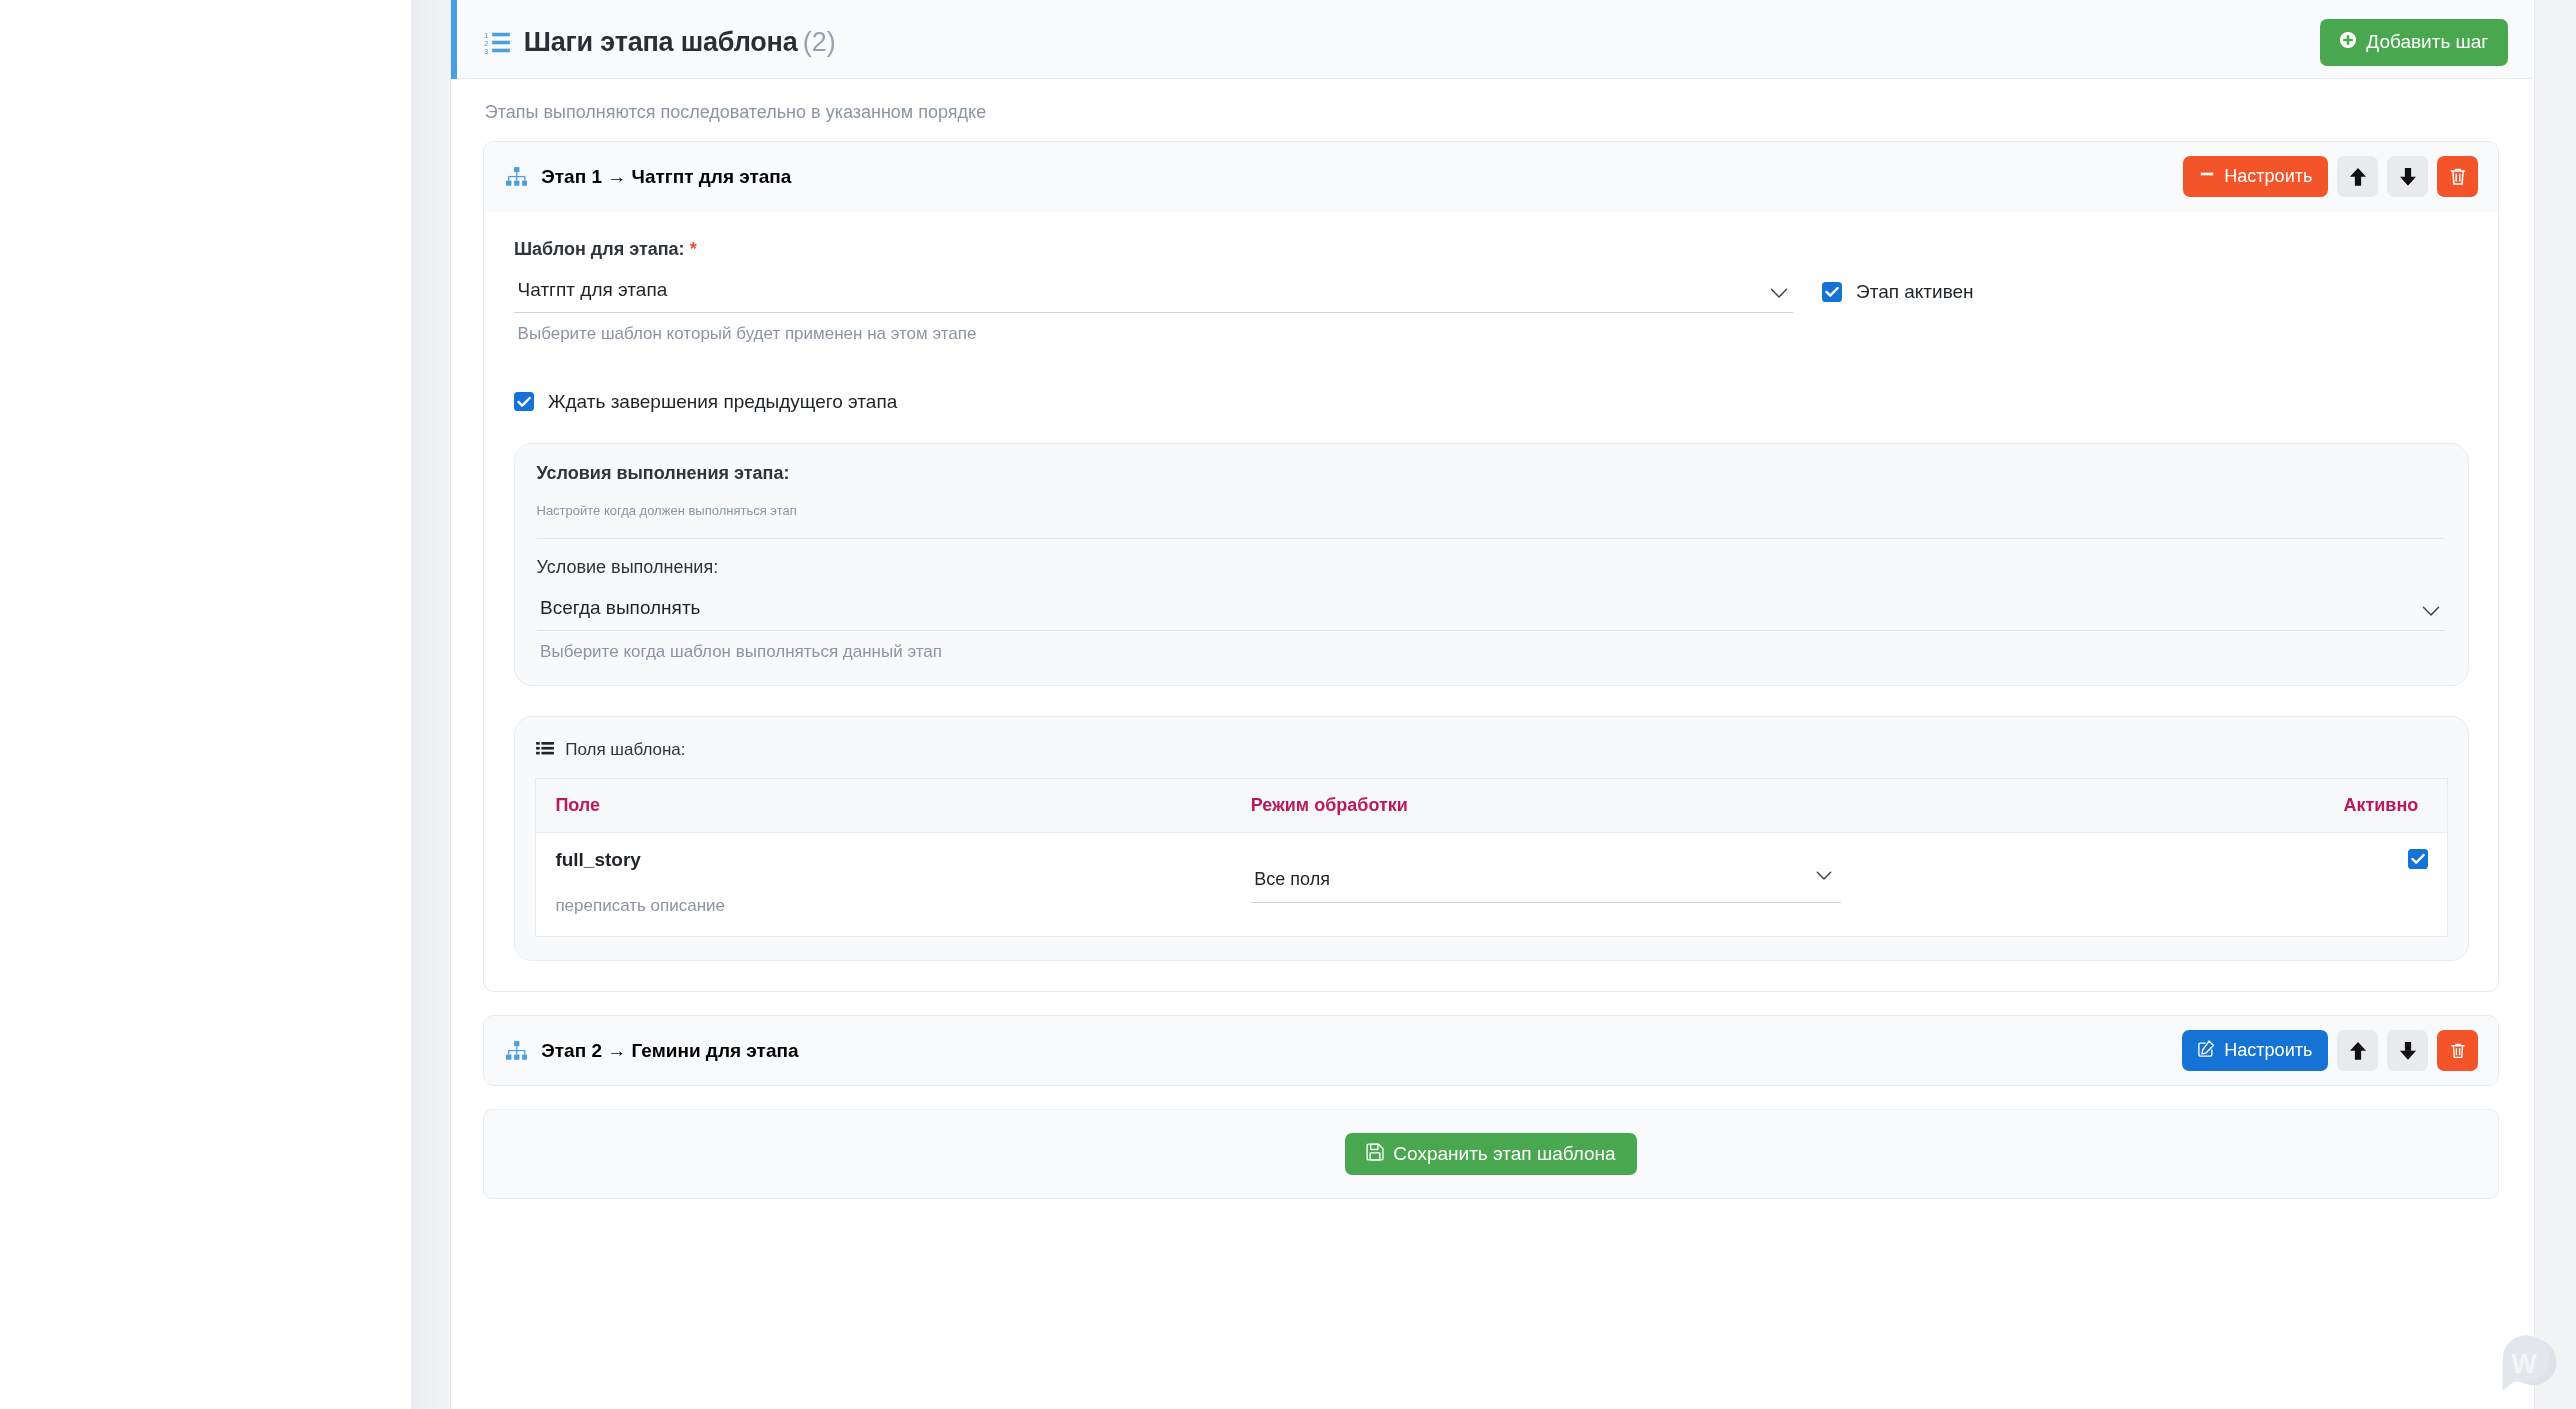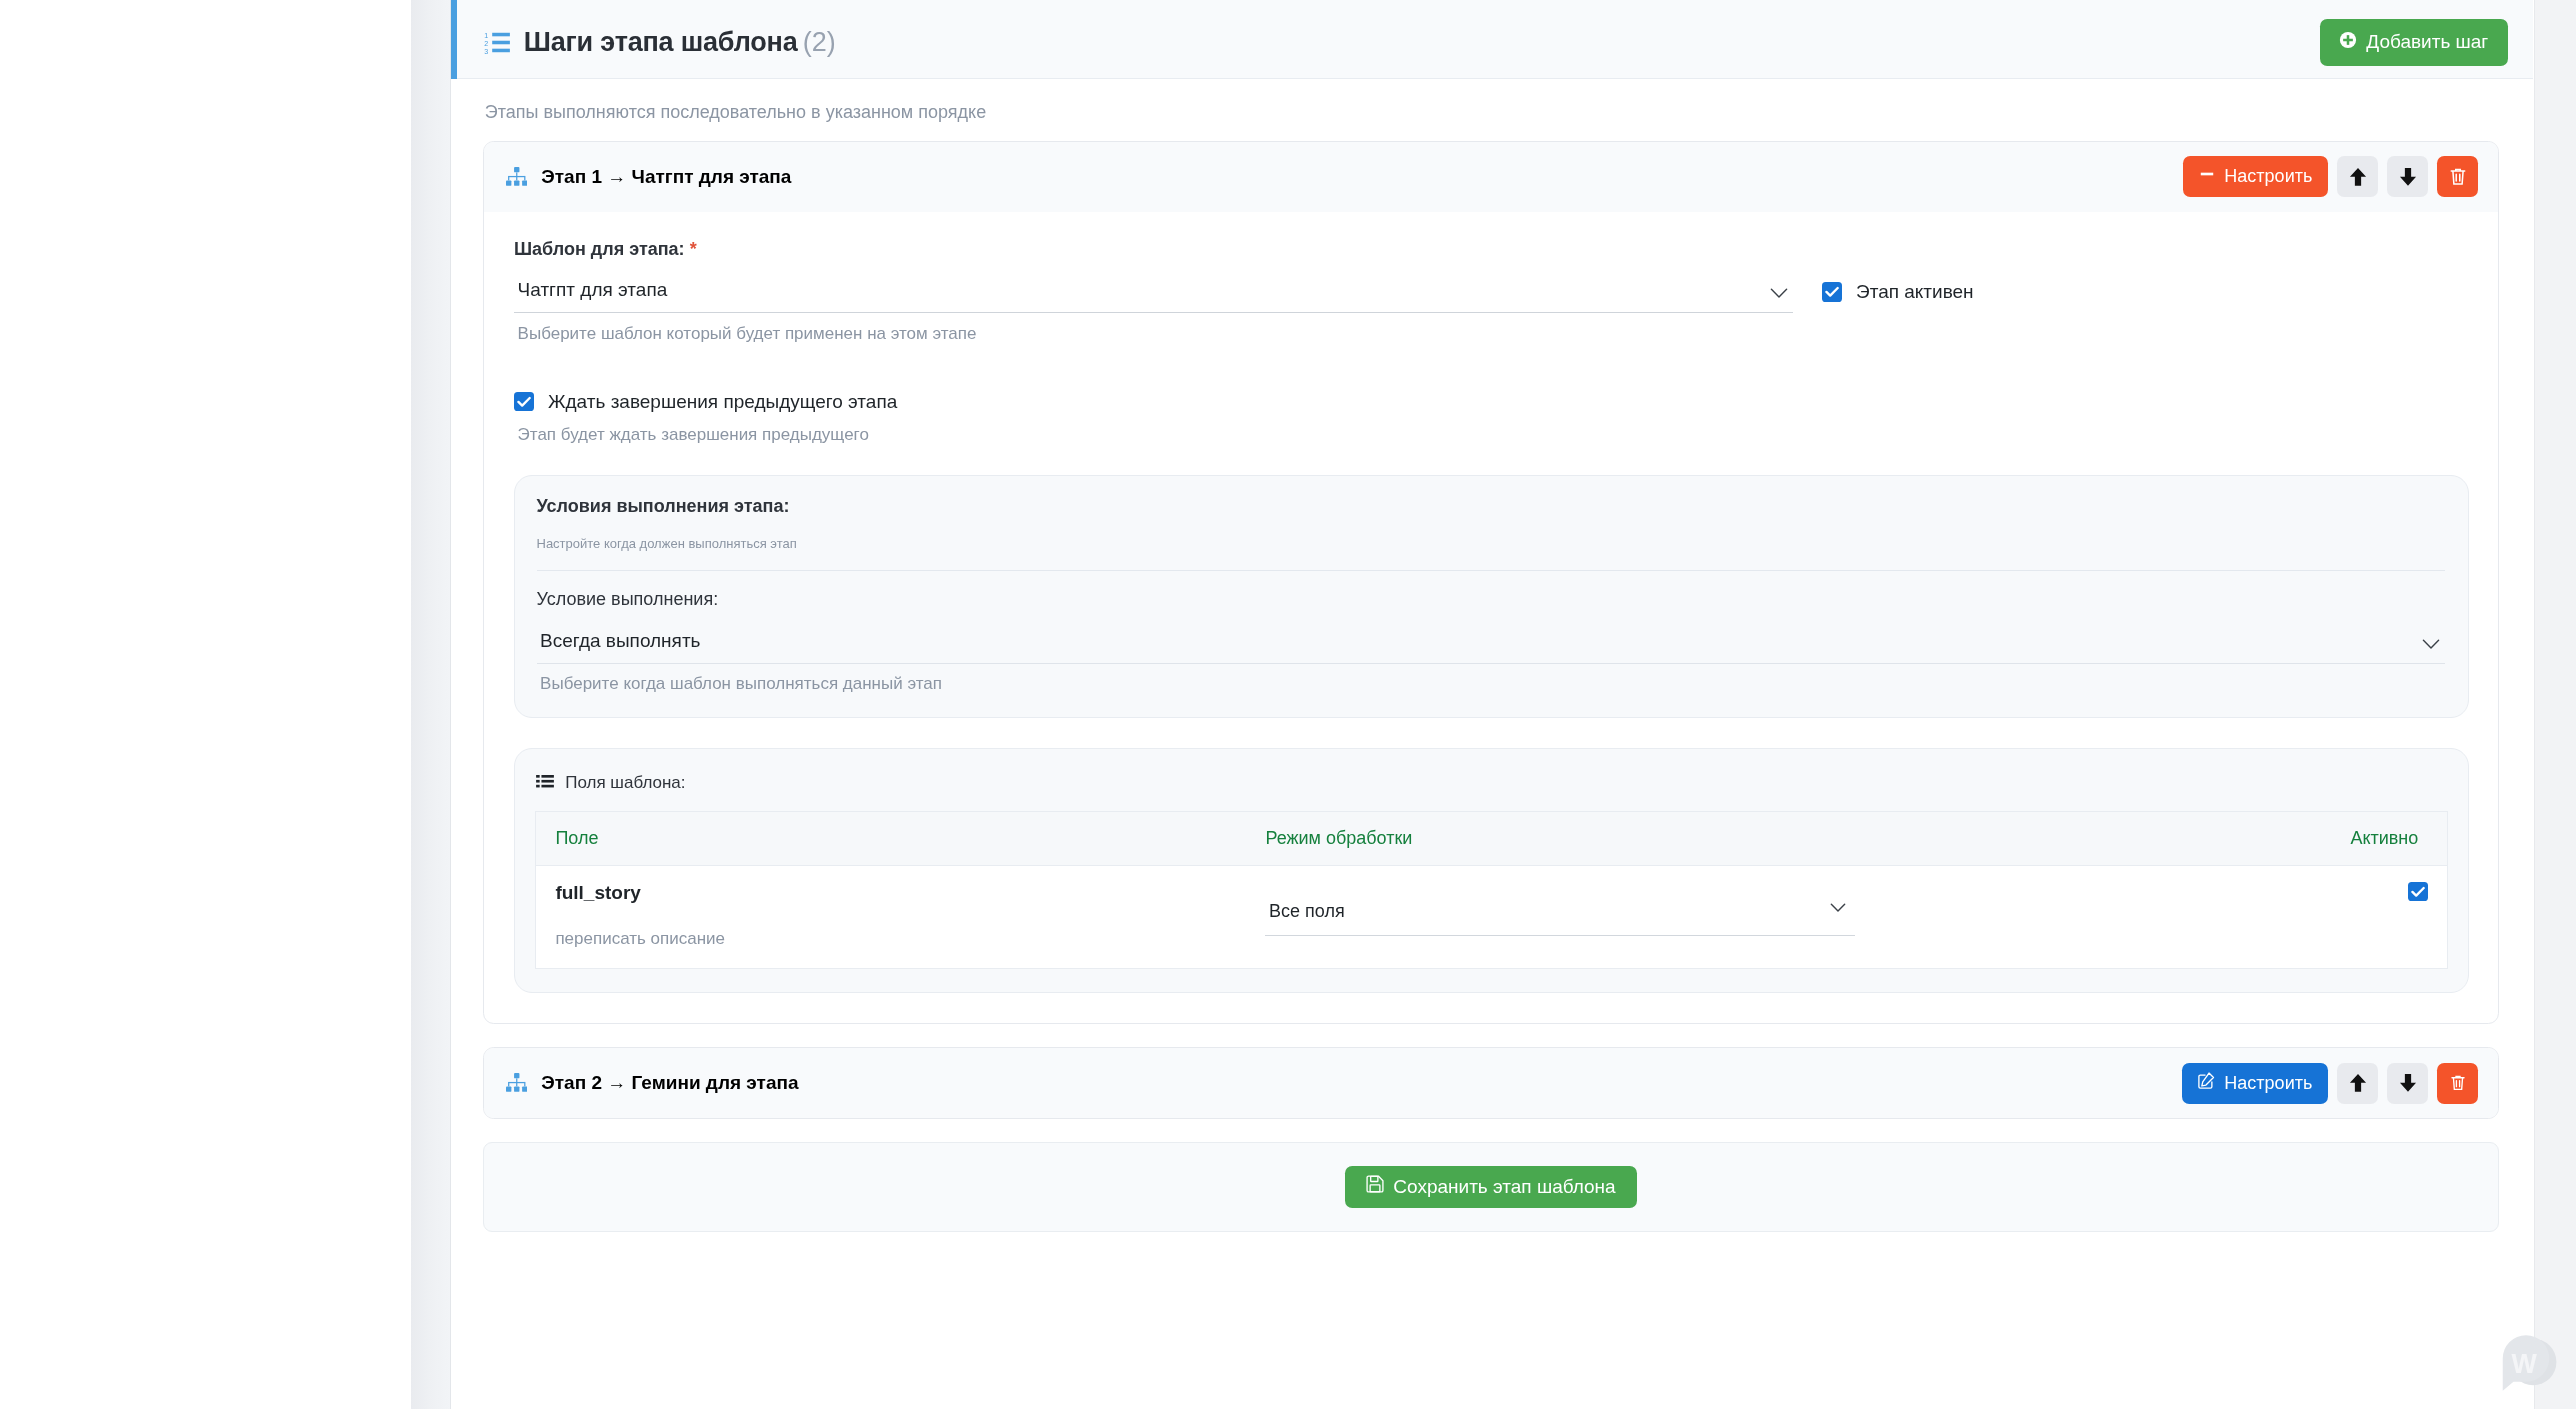--- a/index.html
+++ b/index.html
@@ -168,21 +168,21 @@
   .fields-head-label { font-size: 17px; font-weight: 400; color:#2f343b; }
 
   table.tpl-table {
     width: 100%; border-collapse: collapse;
     background: #ffffff;
     border: 0.9px solid #e8ecf1;
   }
   table.tpl-table thead th {
     background:#f6f8fa;
     text-align: left;
-    font-size: 18px; font-weight: 400; color:#15803d;
+    font-size: 18px; font-weight: 700; color:#be185d;
     padding: 16px 19.7px;
     border-bottom: 0.9px solid #e8ecf1;
   }
   table.tpl-table thead th.col-active { text-align: right; padding-right: 29px; }
   table.tpl-table tbody td {
     padding: 16px 19.7px 19.7px;
     vertical-align: top;
   }
   .cell-name { font-size: 19px; font-weight: 700; color:#1f2429; }
   .cell-desc { font-size: 17px; color:#8b95a3; margin-top: 25px; }
@@ -358,21 +358,20 @@
 
             <div class="wait-block">
               <div class="cbx-line">
                 <span class="cbx">
                   <svg width="14.3" height="11.6" viewBox="0 0 16 13" fill="none" stroke="#fff" stroke-width="2.6">
                     <path d="M1.6 6.6 L5.8 10.8 L14.2 2.2" stroke-linecap="round" stroke-linejoin="round"></path>
                   </svg>
                 </span>
                 <span class="cbx-label">Ждать завершения предыдущего этапа</span>
               </div>
-              <div class="field-hint">Этап будет ждать завершения предыдущего</div>
             </div>
 
             <div class="panel">
               <div class="panel-title">Условия выполнения этапа:</div>
               <div class="panel-sub">Настройте когда должен выполняться этап</div>
               <div class="panel-divider"></div>
               <div class="panel-label">Условие выполнения:</div>
               <div class="ui-select" style="border-bottom-color:#dfe4ea;">
                 <span>Всегда выполнять</span>
                 <span class="chev">

